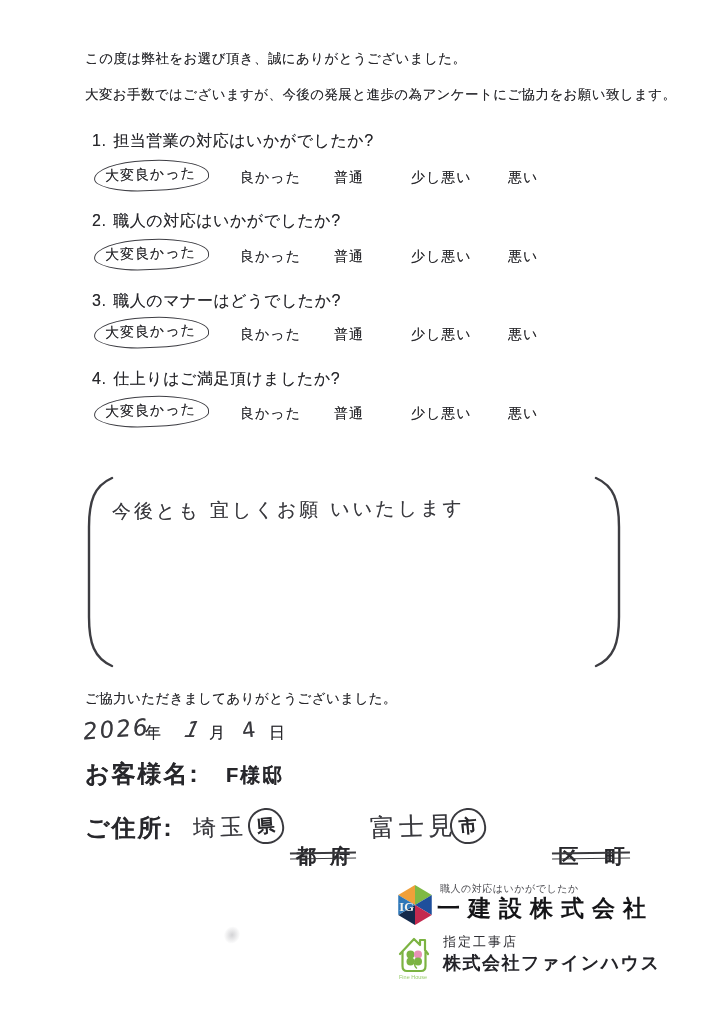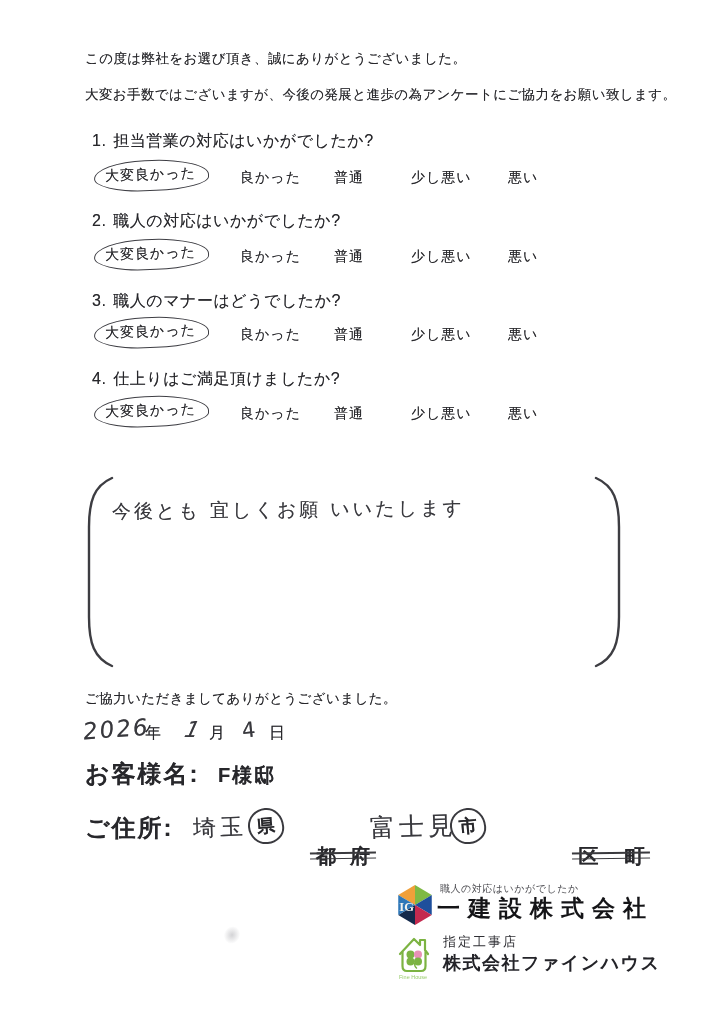--- a/index.html
+++ b/index.html
@@ -137,24 +137,24 @@
     <span class="abs hand hand-year" style="left:0; top:2px;">2026</span>
     <span class="abs print date-label" style="left:62px; top:9px;">年</span>
     <span class="abs hand hand-month" style="left:102px; top:3px;">1</span>
     <span class="abs print date-label" style="left:126px; top:9px;">月</span>
     <span class="abs hand hand-day" style="left:159px; top:4px;">4</span>
     <span class="abs print date-label" style="left:186px; top:9px;">日</span>
   </div>
 
   <div class="abs" style="left:85px; top:758px;">
     <span class="print big-label">お客様名:</span>
-    <span class="print cust-val" style="margin-left:14px;">F様邸</span>
+    <span class="print cust-val" style="margin-left:22px;">F様邸</span>
   </div>
 
-  <div class="abs" style="left:0; top:806px; width:684px; height:52px;padding-left:20px;">
+  <div class="abs" style="left:0; top:806px; width:684px; height:52px;">
     <span class="abs print big-label" style="left:85px; top:6px;">ご住所:</span>
     <span class="abs hand hand-addr" style="left:193px; top:6px;">埼玉</span>
     <span class="abs circle-char print" style="left:248px; top:2px;">県</span>
     <span class="abs struck print" style="left:296px; top:7px;">
       <span class="c1">都</span><span>府</span>
     </span>
     <span class="abs hand hand-addr" style="left:370px; top:4px; font-size:25px;">富士見</span>
     <span class="abs circle-char print" style="left:450px; top:2px;">市</span>
     <span class="abs struck wide print" style="left:500px; top:7px;">
       <span class="c1">区</span><span>町</span>

